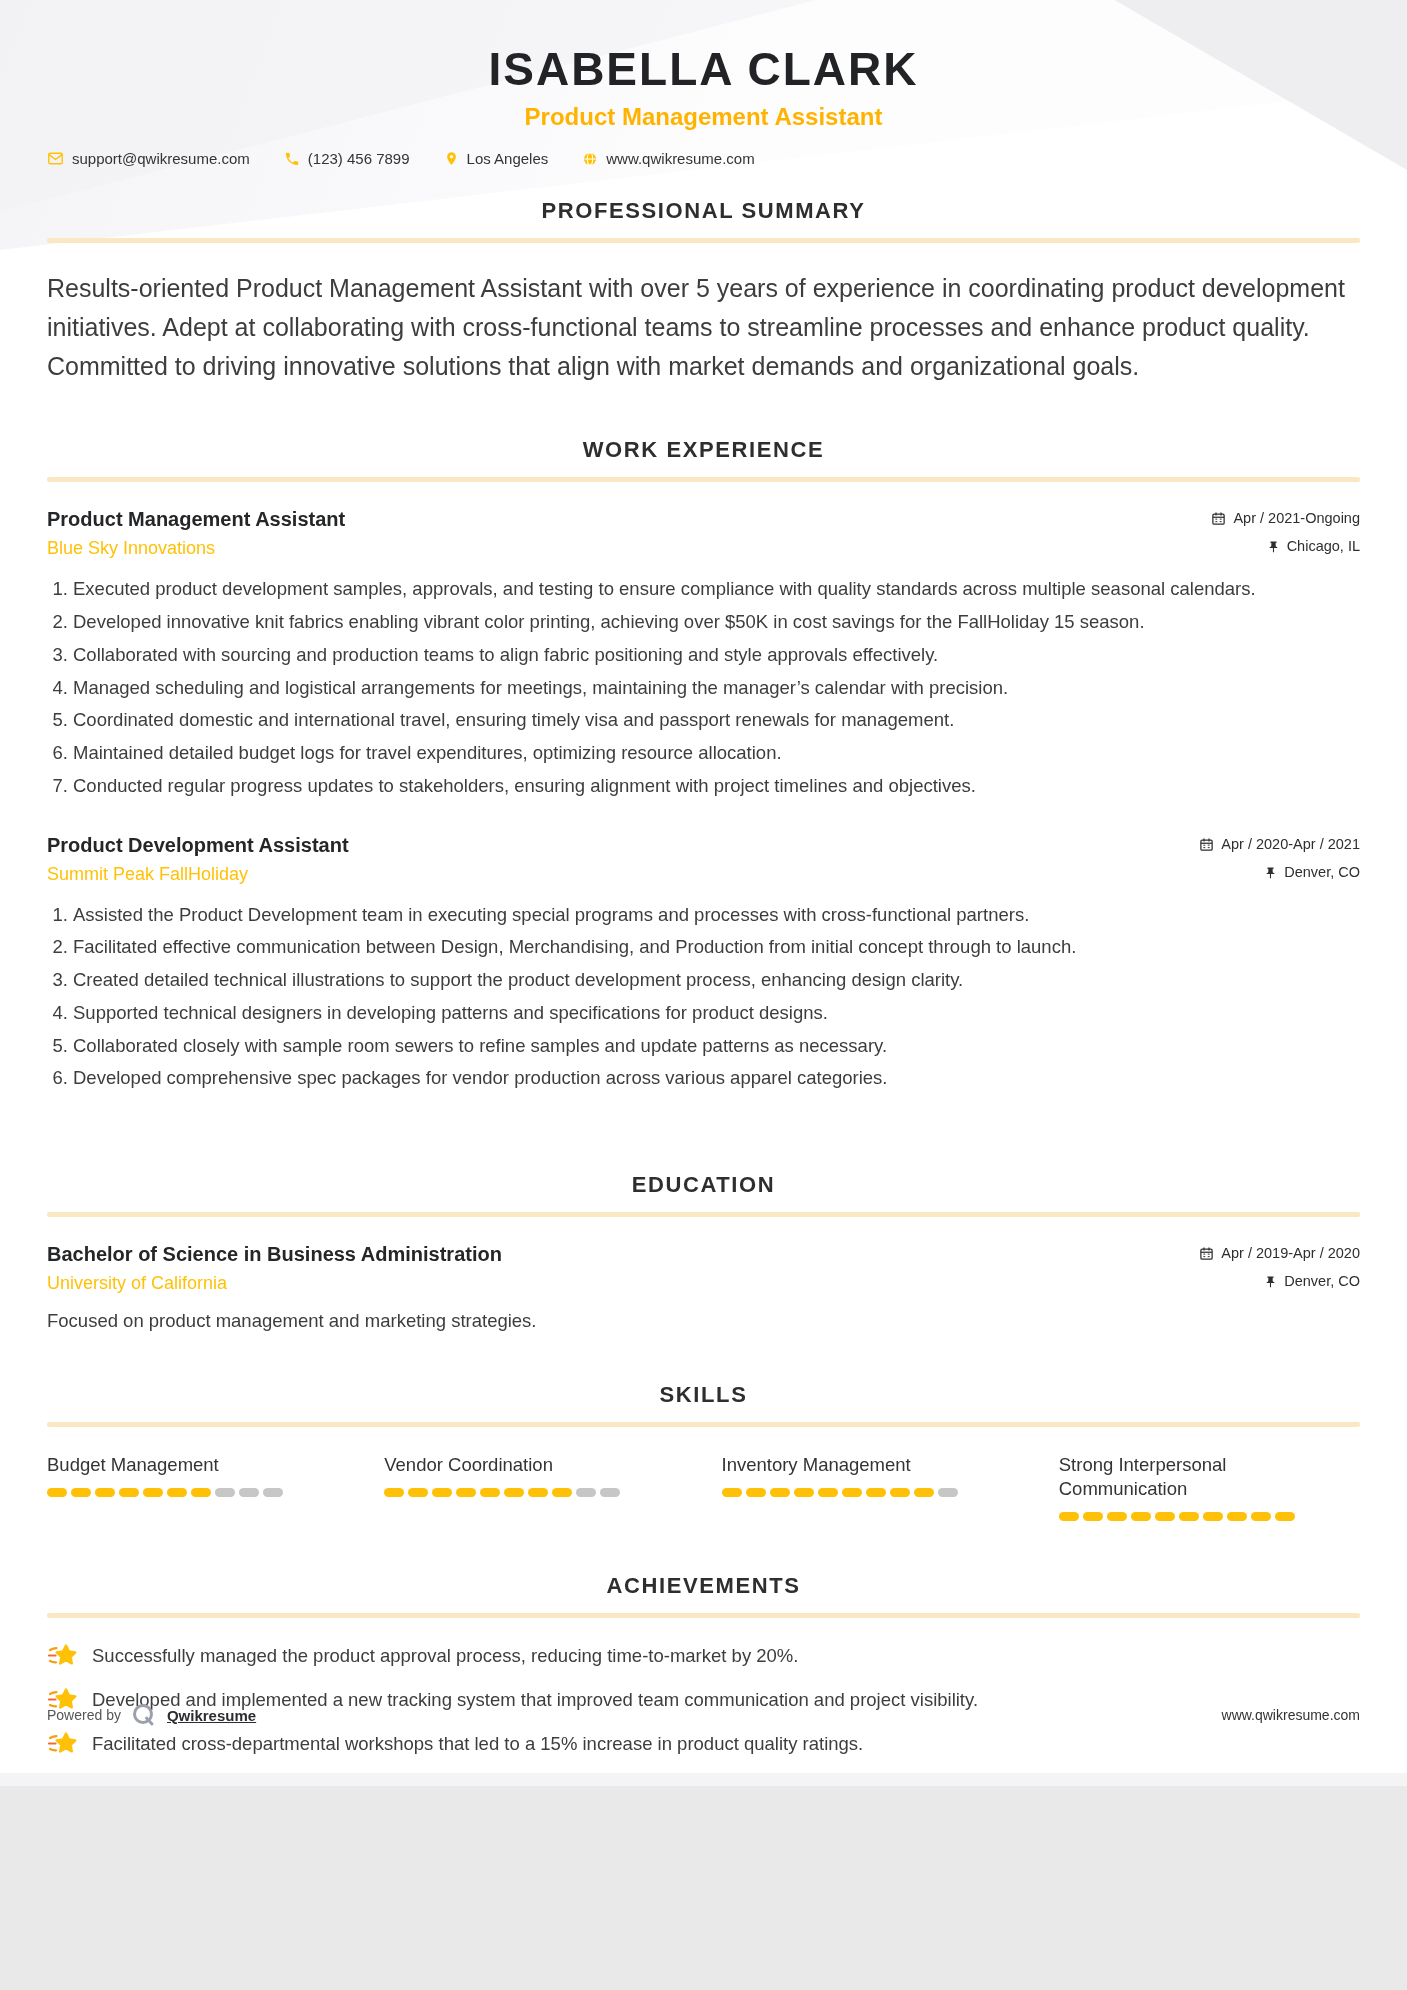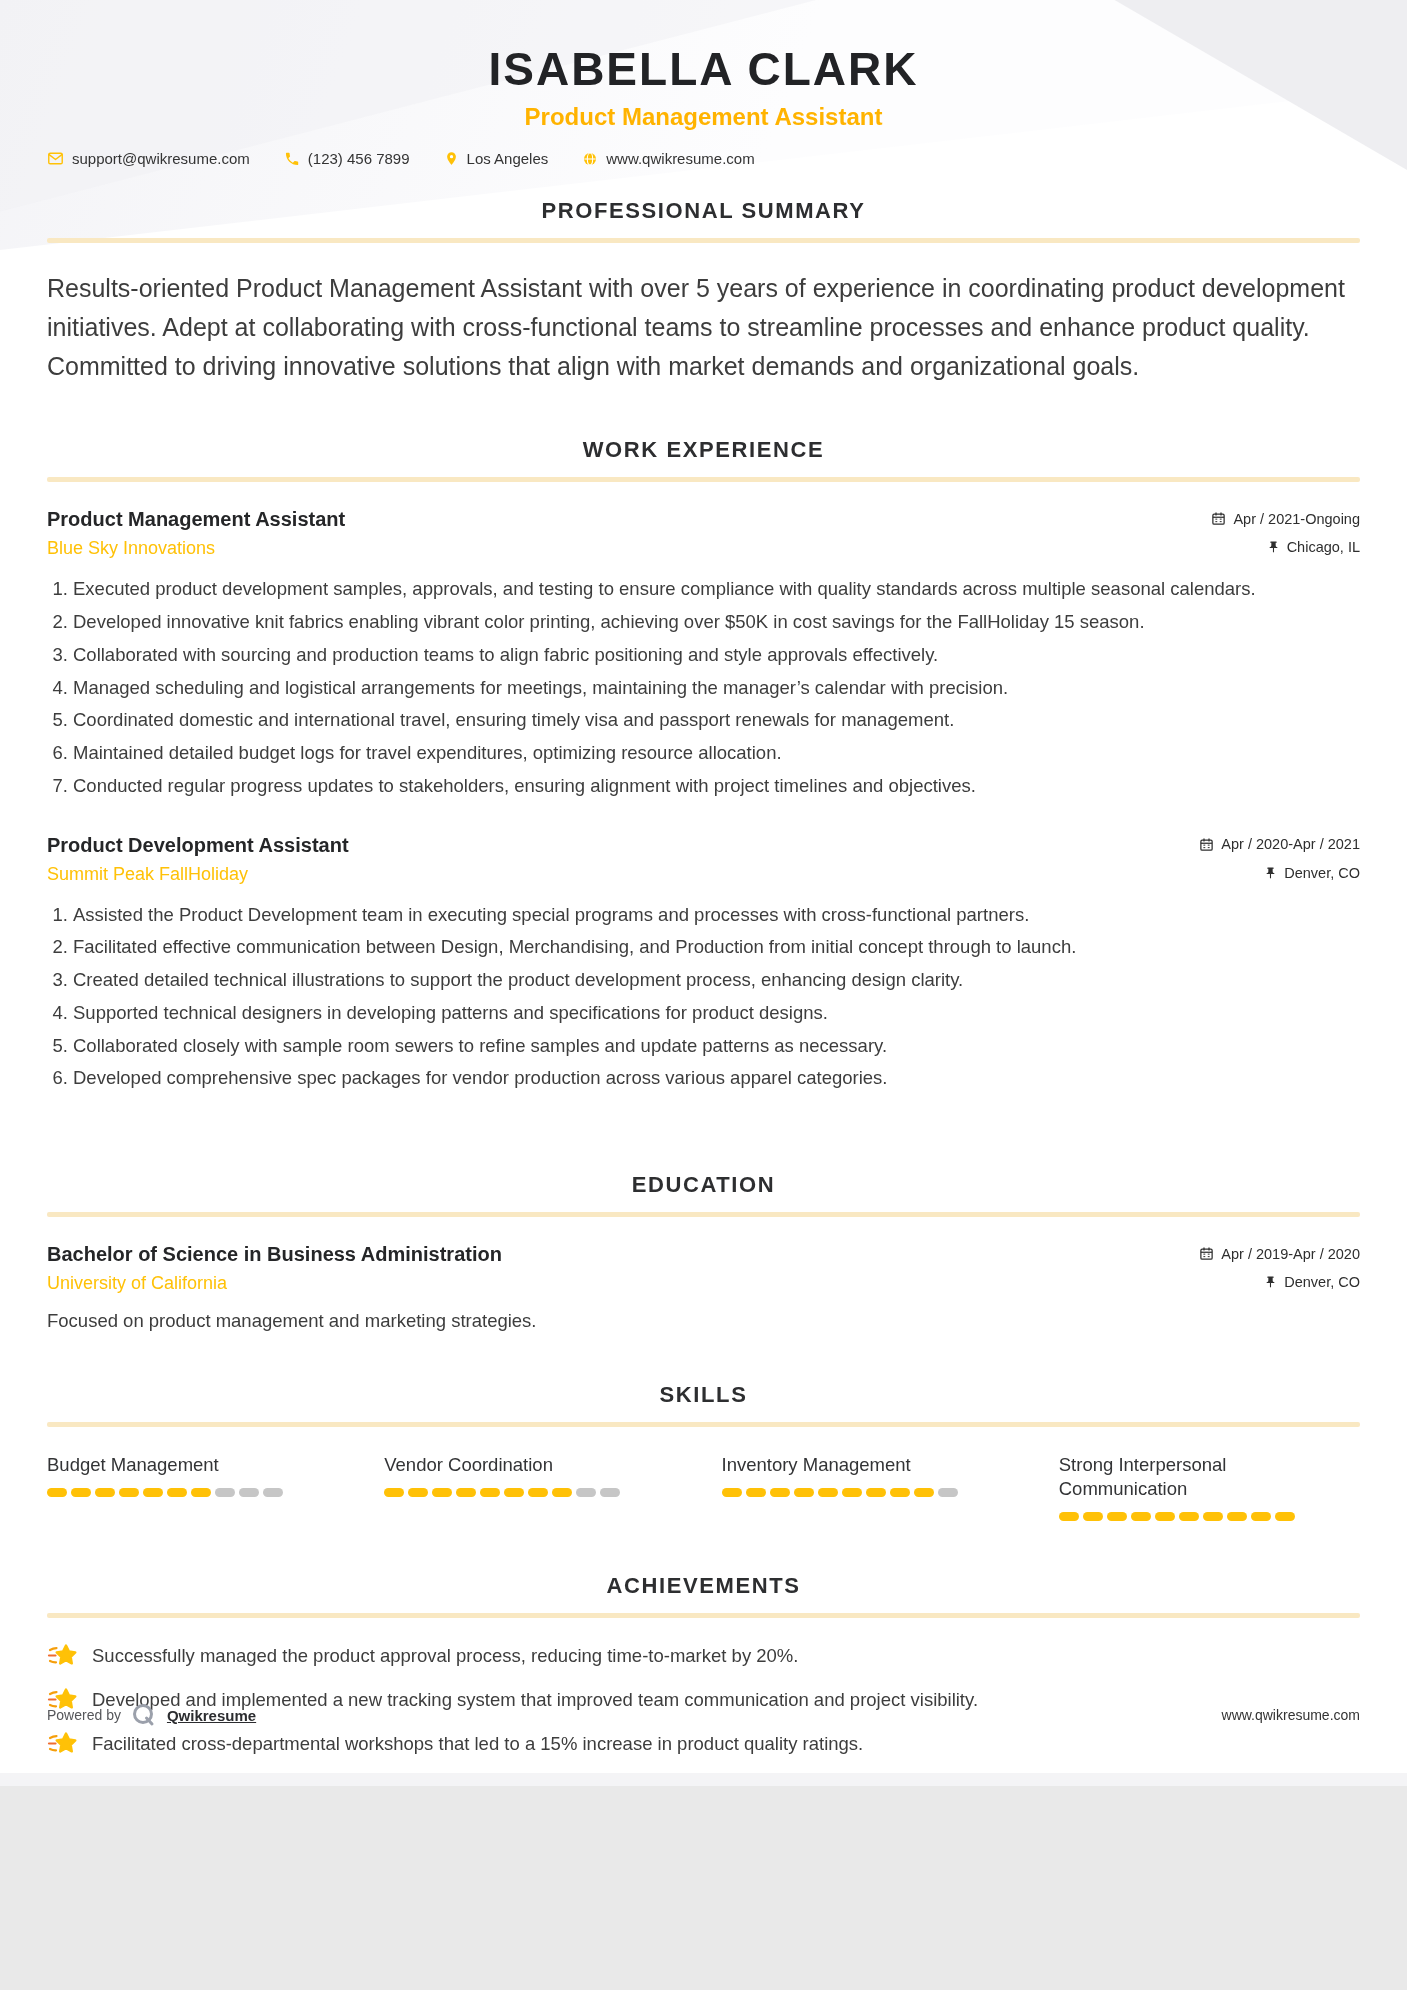--- a/index.html
+++ b/index.html
@@ -32,21 +32,21 @@
   .sec-head { text-align:center; font-size:22px; font-weight:700; letter-spacing:1.6px; color:#2d2e30; }
   .rule { height:5px; background:#F9E8C2; border-radius:2px; margin-top:14px; }
   .summary-sec { margin-top:31px; }
   .summary-text { margin-top:26px; font-size:25px; line-height:1.55; color:#3d3d3d; }
 
   .work-sec { margin-top:52px; }
   .job { margin-top:26px; }
   .job + .job { margin-top:34px; }
   .row { display:flex; justify-content:space-between; align-items:baseline; }
   .job-title { font-size:20px; font-weight:700; color:#252628; }
-  .meta { display:inline-flex; align-items:center; gap:7px; font-size:14.5px; color:#2e2e2e; white-space:nowrap; }
+  .meta { display:inline-flex; align-items:flex-end; gap:7px; font-size:14.5px; color:#2e2e2e; white-space:nowrap; }
   .sub-row { margin-top:7px; }
   .company { font-size:18px; font-weight:500; color:#FFC107; }
   ol.bullets { margin-top:16px; padding-left:26px; font-size:18.5px; line-height:1.5; color:#3d3d3d; }
   ol.bullets li { margin-bottom:5px; }
 
   .edu-sec { margin-top:80px; }
   .edu-body { margin-top:26px; }
   .edu-desc { margin-top:16px; font-size:18.5px; color:#3d3d3d; }
 
   .skills-sec { margin-top:50px; }

